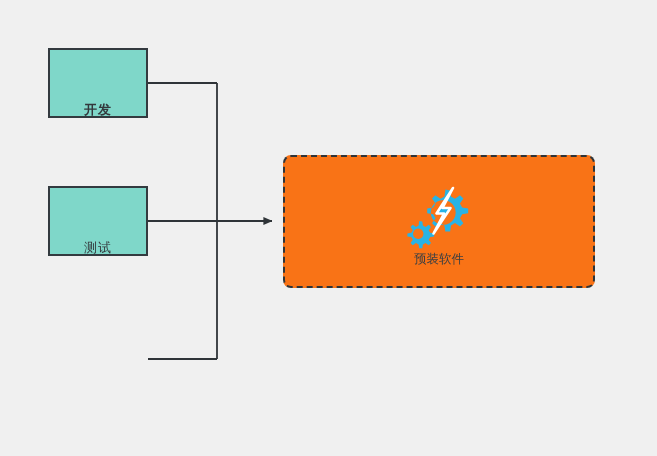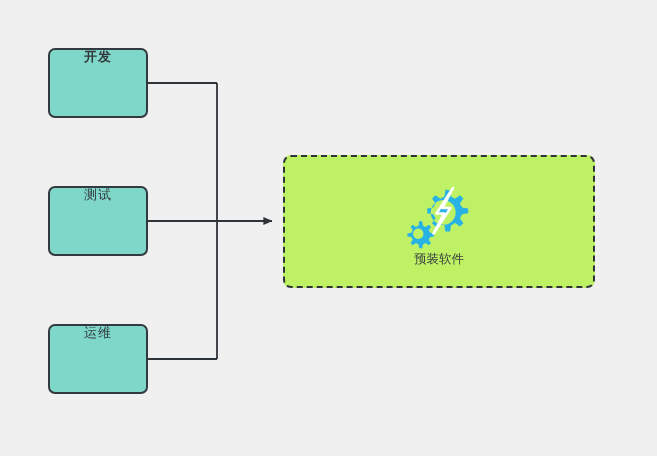--- a/index.html
+++ b/index.html
@@ -21,24 +21,24 @@
     height: 456px;
   }
 
   
   .role-box {
     position: absolute;
     width: 100px;
     height: 70px;
     background: #7fd7c9;
     border: 2px solid #333a3f;
-    border-radius: 7px;
+    border-radius: 0;
     box-sizing: border-box;
     display: flex;
-    align-items: flex-start;
+    align-items: flex-end;
     justify-content: center;
     z-index: 3;
   }
   .role-label {
     font-size: 13px;
     color: #33383c;
     letter-spacing: 1px;
     line-height: 1;
   }
   .role-label.bold { font-weight: bold; }
@@ -56,21 +56,21 @@
     pointer-events: none;
   }
 
   
   #icon-panel {
     position: absolute;
     left: 283px;
     top: 155px;
     width: 312px;
     height: 133px;
-    background: #bef264;
+    background: #f97316;
     border: 2px dashed #2f3438;
     border-radius: 8px;
     box-sizing: border-box;
     display: flex;
     align-items: center;
     justify-content: space-around;
     z-index: 2;
     flex-direction: column;
   }
   .icon-item {
@@ -119,23 +119,20 @@
   </svg>
 
   <div class="role-box" id="box-dev">
     <span class="role-label bold">开发</span>
   </div>
 
   <div class="role-box" id="box-test">
     <span class="role-label">测试</span>
   </div>
 
-  <div class="role-box" id="box-ops">
-    <span class="role-label">运维</span>
-  </div>
 
   <div id="icon-panel">
 
     <div class="icon-item">
       <div class="icon-art">
         <svg viewBox="0 0 72 72" width="72" height="72" aria-hidden="true">
           <g fill="#29b3e5">
 
             <path d="M42.5,12.5 l4.6,0.9 l0.9,6.0 l4.0,2.3 l5.0,-3.5 l3.4,3.4 l-3.5,5.0 l2.3,4.0 l6.0,0.9 l0,4.8 l-6.0,0.9 l-2.3,4.0 l3.5,5.0 l-3.4,3.4 l-5.0,-3.5 l-4.0,2.3 l-0.9,6.0 l-4.8,0 l-0.9,-6.0 l-4.0,-2.3 l-5.0,3.5 l-3.4,-3.4 l3.5,-5.0 l-2.3,-4.0 l-6.0,-0.9 l0,-4.8 l6.0,-0.9 l2.3,-4.0 l-3.5,-5.0 l3.4,-3.4 l5.0,3.5 l4.0,-2.3 l0.9,-6.0 z
                    M40.1,23.0 a12.5,12.5 0 1,0 0.2,0 z"></path>

